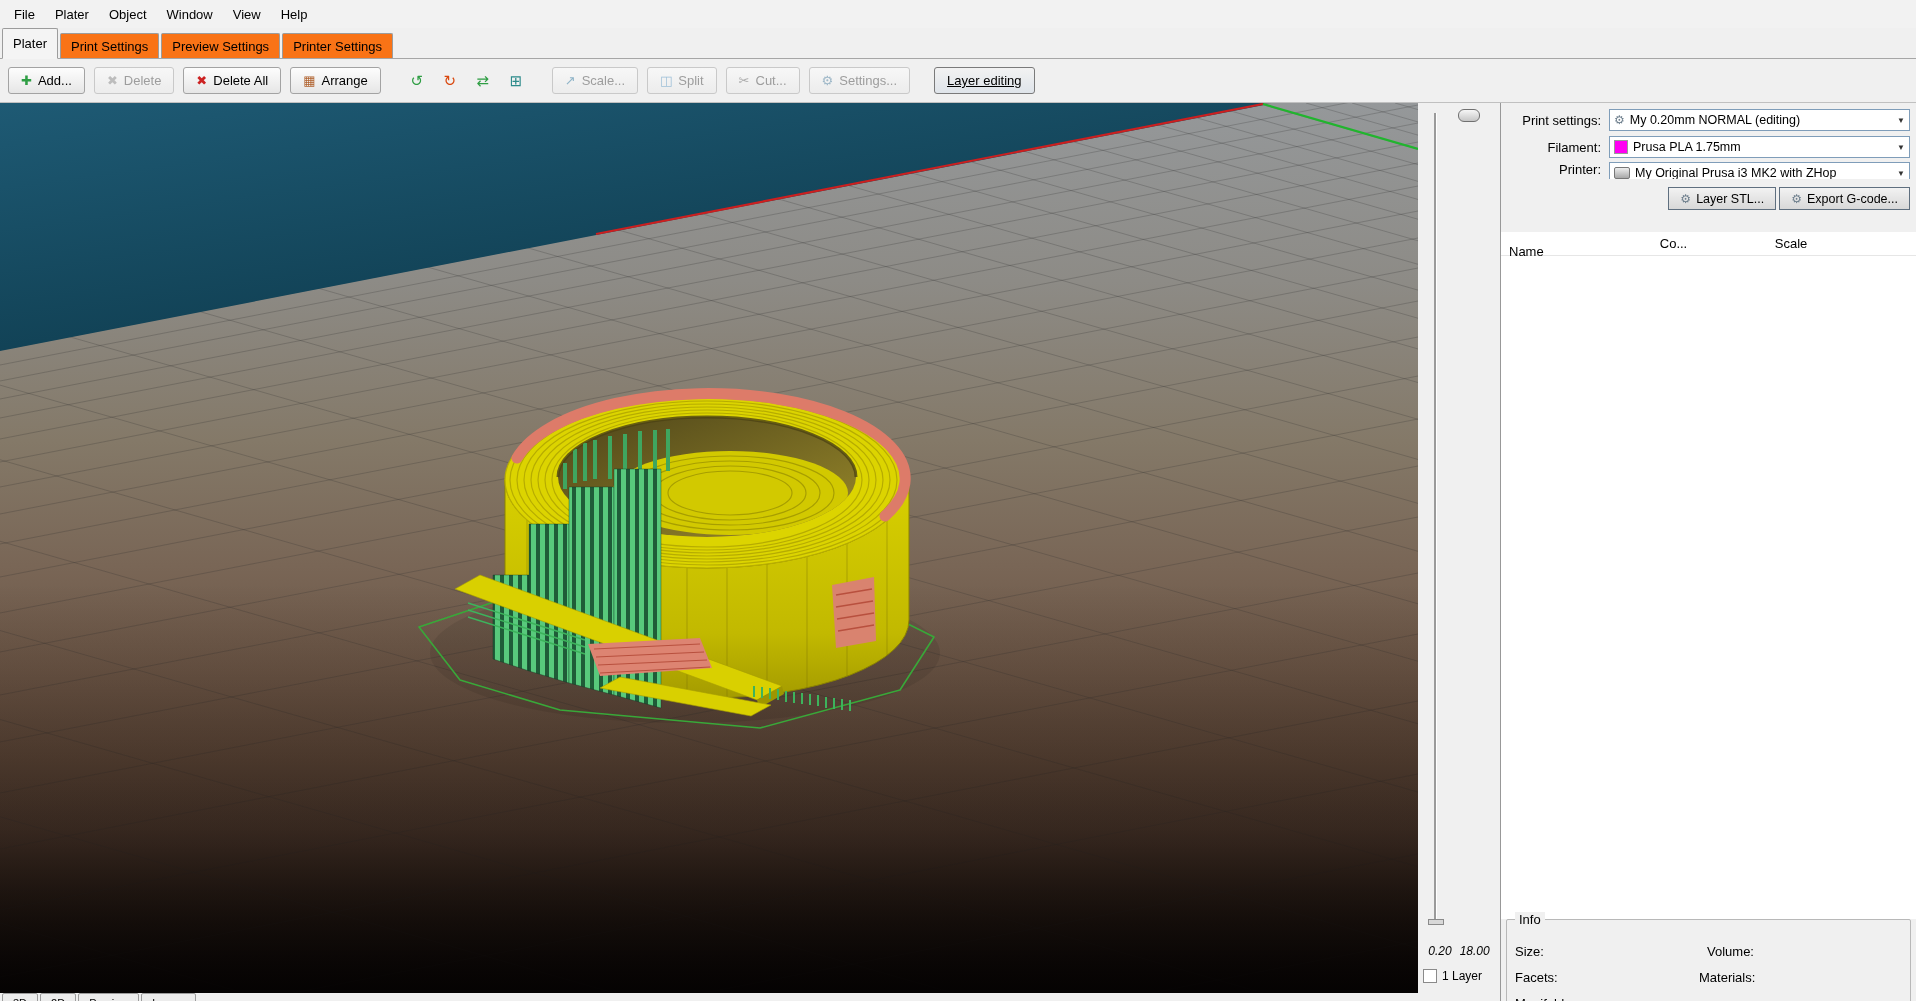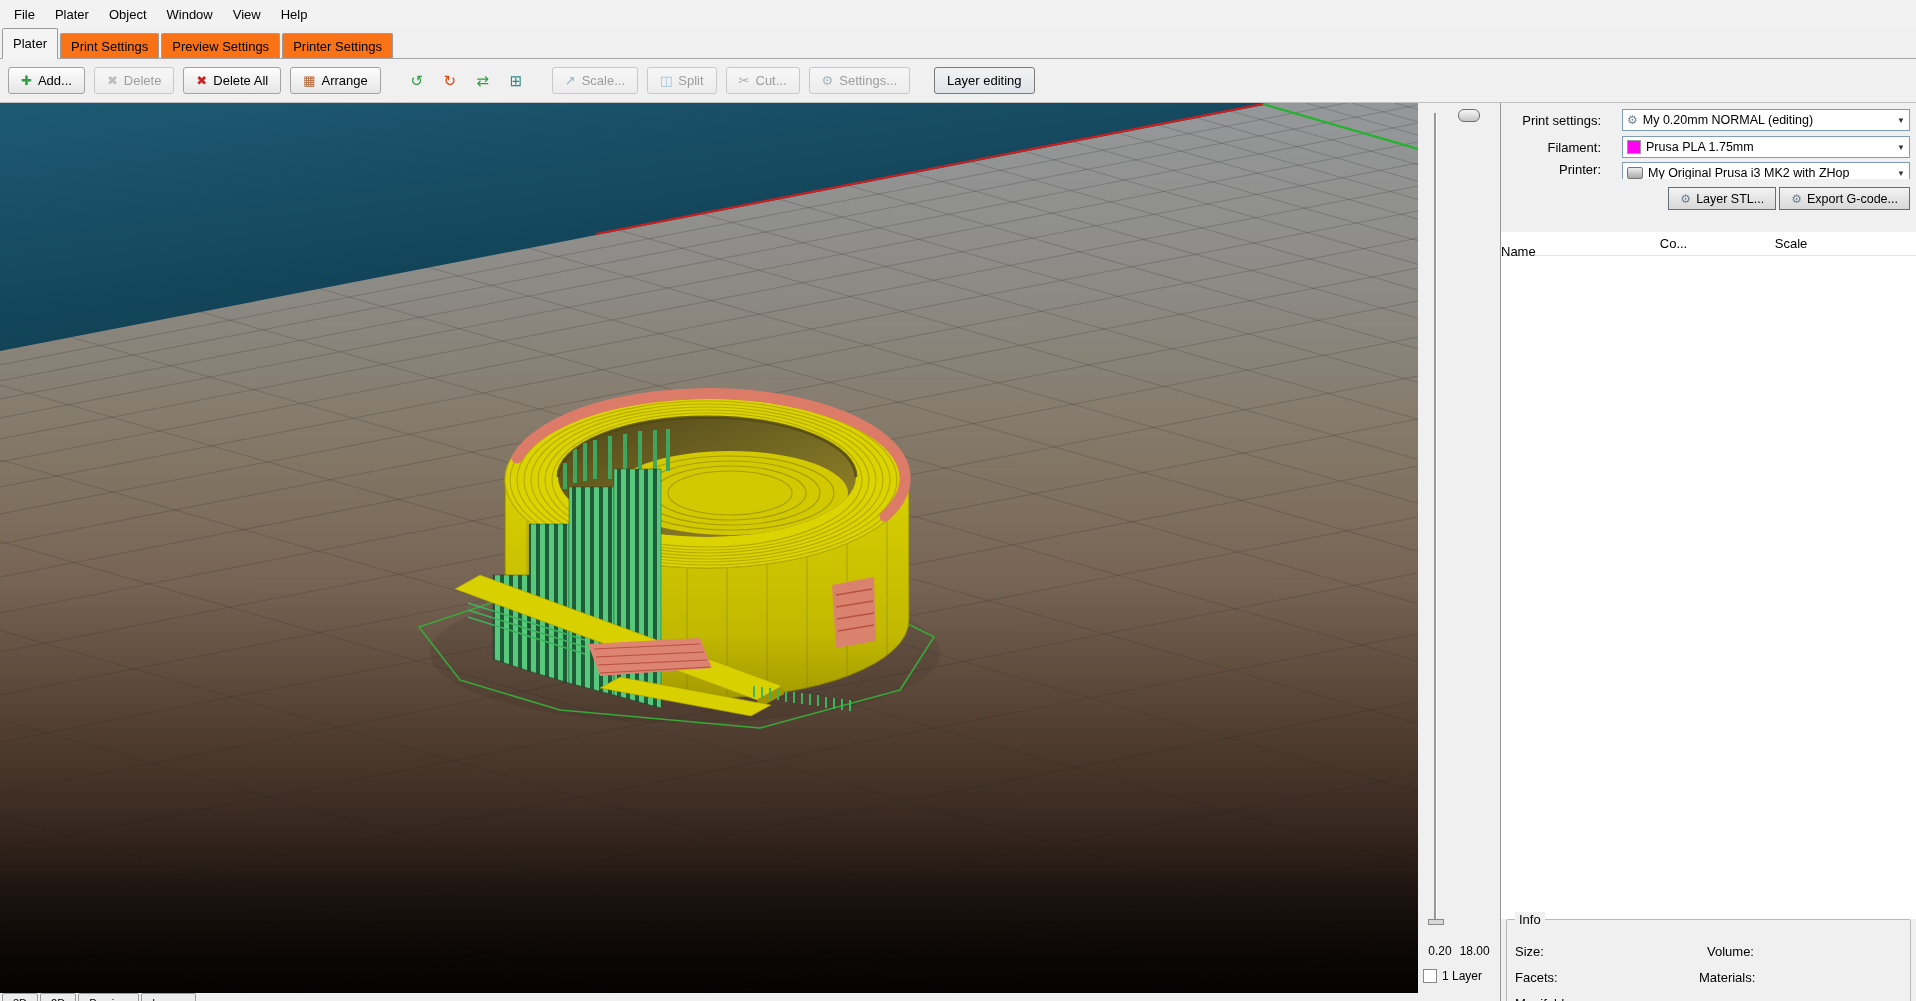--- a/index.html
+++ b/index.html
@@ -18,65 +18,65 @@
     border:1px solid #9c9c9c;border-bottom:none;border-radius:2px 2px 0 0;margin-right:2px;}
   .tab.active{height:29px;background:#f4f4f4;position:relative;z-index:2;margin-bottom:-1px;
     border-bottom:1px solid #f4f4f4;}
 
   
   .toolbar{position:absolute;left:0;top:59px;width:100%;height:44px;background:#f0f0f0;
     display:flex;align-items:center;gap:9px;padding-left:8px;border-bottom:1px solid #c0c0c0;box-sizing:border-box;}
   .btn{height:27px;border:1px solid #a3a3a3;border-radius:3px;background:linear-gradient(#fdfdfd,#e6e6e6);
     display:inline-flex;align-items:center;gap:6px;padding:0 12px;font-size:13px;color:#000;font-family:inherit;}
   .btn.disabled{color:#9d9d9d;border-color:#c9c9c9;background:linear-gradient(#f7f7f7,#ececec);}
-  .btn.toggled{border-color:#7a7a7a;background:linear-gradient(#f2f2f2,#dfe4ea);}
+  .btn.toggled{border-color:#7a7a7a;background:linear-gradient(#f2f2f2,#dfe4ea);text-decoration:underline;}
   .icon{font-size:13px;line-height:1;}
   .iconbtn{width:24px;height:24px;display:inline-flex;align-items:center;justify-content:center;
     font-size:15px;background:transparent;border:none;padding:0;}
   .tb-gap{width:6px;}
 
   
   .viewport{position:absolute;left:0;top:103px;width:1418px;height:890px;background:#0d3a4f;overflow:hidden;}
   .bottom-tabs{position:absolute;left:0;top:993px;width:1418px;height:8px;background:#f0f0f0;
     display:flex;align-items:flex-start;gap:2px;padding-left:2px;overflow:hidden;}
   .btab{height:20px;border:1px solid #9c9c9c;border-radius:2px 2px 0 0;background:#ececec;
     font-size:11px;padding:3px 10px 0;}
 
   
   .slider-strip{position:absolute;left:1418px;top:103px;width:82px;height:898px;background:#f0f0f0;}
   .slider-track{position:absolute;left:16px;top:10px;width:2px;height:806px;background:#9a9a9a;border-right:1px solid #fff;}
   .slider-handle{position:absolute;left:40px;top:6px;width:20px;height:11px;border:1px solid #707070;
     border-radius:6px;background:linear-gradient(#f6f6f6,#c6c6c6);}
   .slider-tick{position:absolute;left:10px;top:816px;width:14px;height:4px;border:1px solid #8a8a8a;background:#d8d8d8;}
-  .slider-values{position:absolute;left:0;top:841px;width:100%;display:flex;justify-content:center;gap:8px;font-size:12px;}
+  .slider-values{position:absolute;left:0;top:841px;width:100%;display:flex;justify-content:center;gap:8px;font-size:12px;font-style:italic;}
   .layer-check{position:absolute;left:5px;top:866px;display:flex;align-items:center;gap:5px;font-size:12px;}
   .cb{width:12px;height:12px;border:1px solid #8a8a8a;background:#fff;flex:none;}
 
   
   .sidebar{position:absolute;left:1500px;top:103px;width:416px;height:898px;background:#f0f0f0;
     border-left:1px solid #989898;box-sizing:border-box;overflow:hidden;}
   .srow{display:flex;align-items:center;height:24px;margin:3px 6px 0 0;}
   .srow.first{margin-top:5px;}
   .srow.clipped{height:17px;overflow:hidden;align-items:flex-start;}
-  .srow>label{width:100px;text-align:right;padding-right:21px;flex:none;}
+  .srow>label{width:100px;text-align:right;padding-right:8px;flex:none;}
   .combo{flex:1;height:22px;border:1px solid #7f9db9;background:#fff;display:flex;align-items:center;
     gap:5px;padding:0 4px;font-size:12.5px;white-space:nowrap;overflow:hidden;box-sizing:border-box;}
   .carat{margin-left:auto;font-size:8px;color:#333;flex:none;}
   .swatch{width:12px;height:12px;background:#ff00f2;border:1px solid #9a9a9a;flex:none;}
   .gear{color:#6e7f8d;font-size:12px;flex:none;}
   .printer-ic{width:14px;height:10px;border:1px solid #777;background:linear-gradient(#eee,#a8a8a8);
     border-radius:2px;flex:none;}
   .export-row{display:flex;justify-content:flex-end;gap:3px;margin:8px 6px 0 0;}
   .xbtn{height:23px;border:1px solid #5f6f7f;background:linear-gradient(#f2f2f2,#d8d8d8);
     display:inline-flex;align-items:center;gap:5px;padding:0 11px;font-size:12.5px;font-family:inherit;}
   .objlist{position:absolute;left:0;right:0;top:129px;bottom:82px;background:#fff;}
   .lrow{display:flex;align-items:center;height:22px;}
   .lrow.header{height:23px;border-bottom:1px solid #e6e6e6;}
   .lrow.data{background:#edf1f5;}
-  .c-name{width:130px;box-sizing:border-box;flex:none;margin-top:16px;}
+  .c-name{width:130px;padding-left:8px;box-sizing:border-box;flex:none;margin-top:16px;}
   .c-co{width:85px;text-align:center;flex:none;}
   .c-scale{width:150px;text-align:center;flex:none;}
   .info{position:absolute;left:5px;right:5px;top:816px;height:92px;background:#f0f0f0;
     border:1px solid #b8b8b8;border-radius:2px;}
   .info-title{position:absolute;top:-8px;left:8px;background:#f0f0f0;padding:0 4px;}
   .irow{position:absolute;}
 </style>
 </head>
 <body>
 

